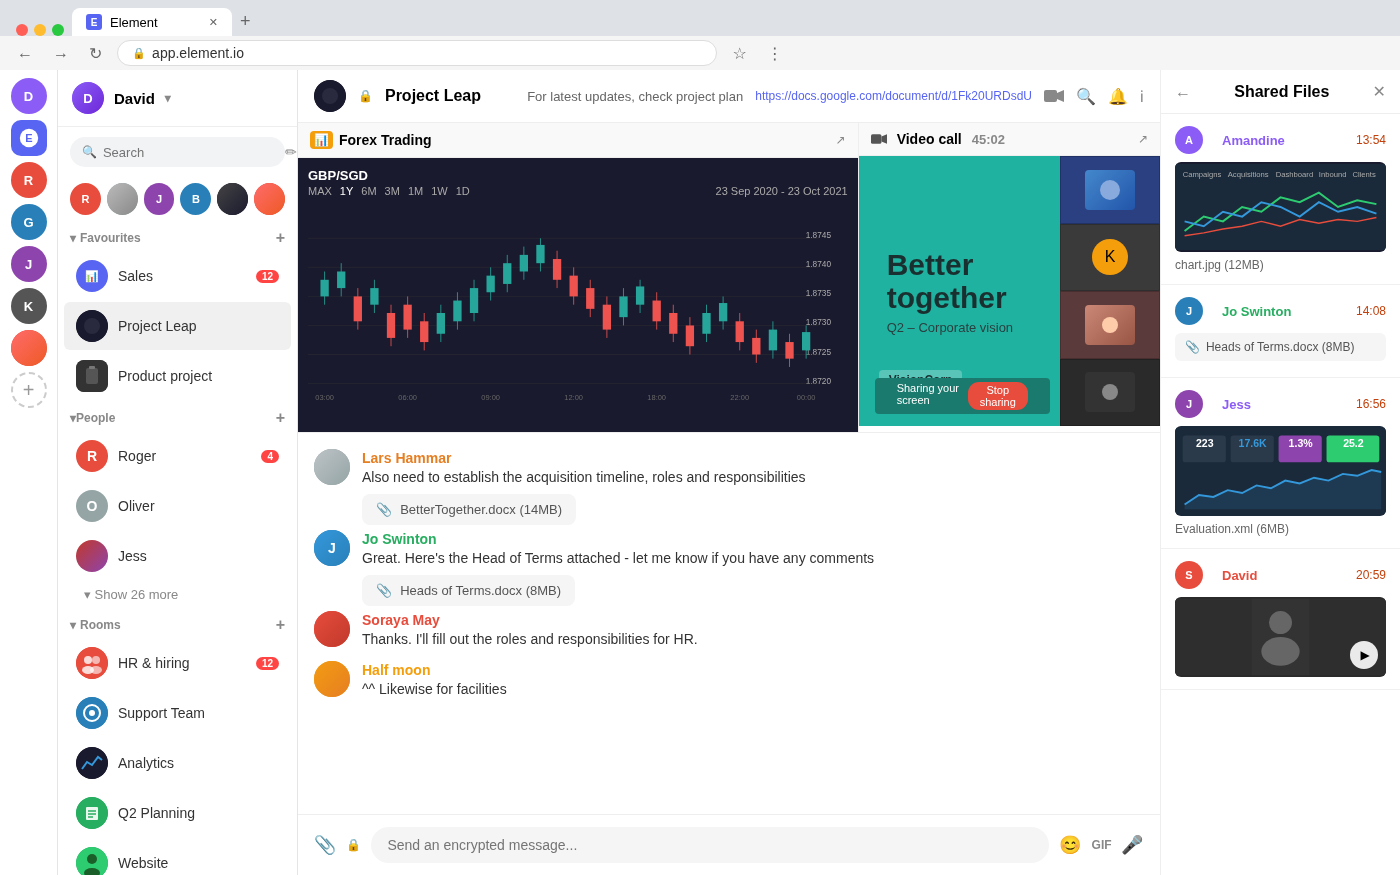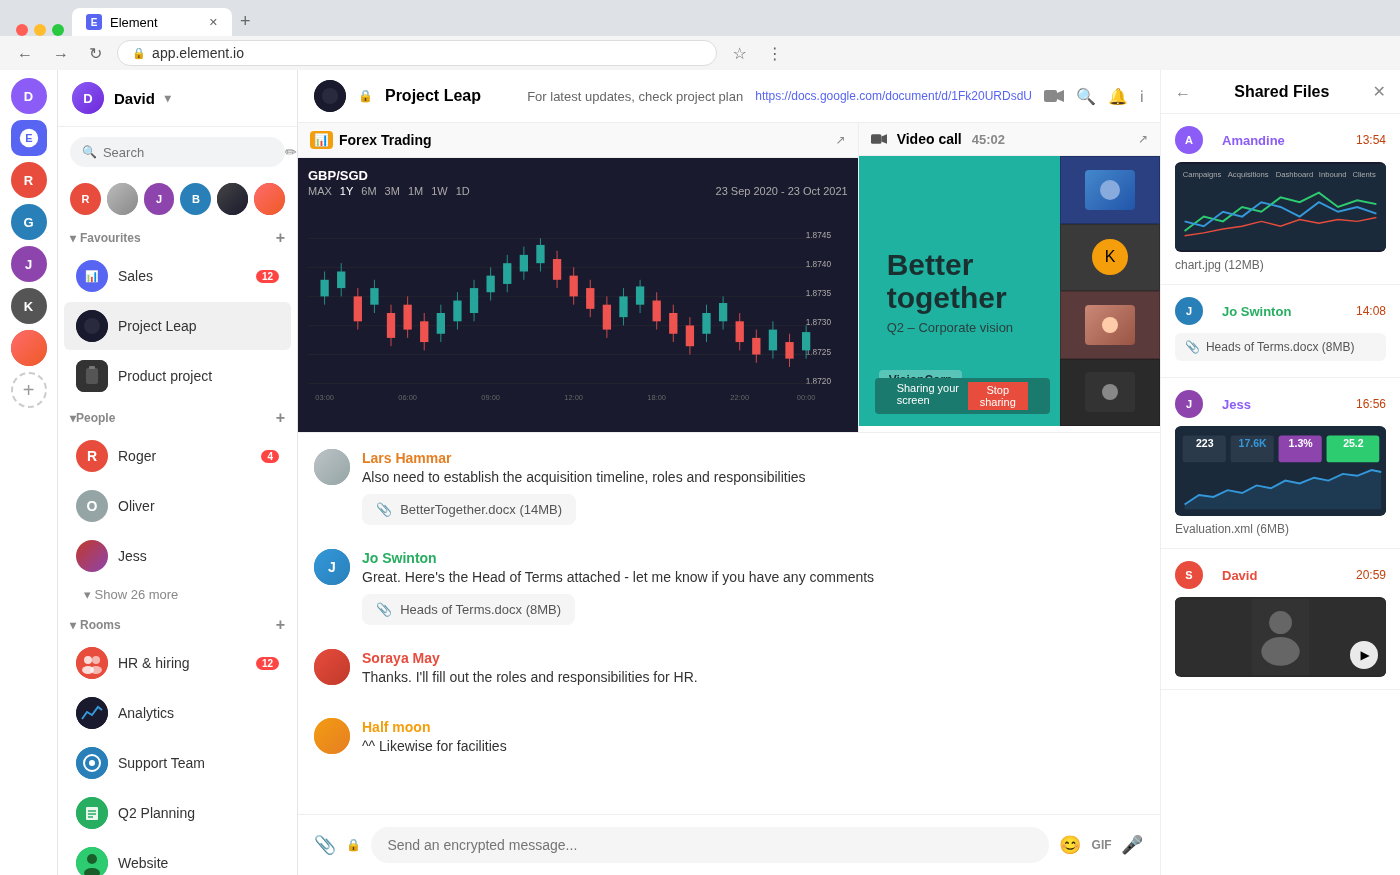--- a/index.html
+++ b/index.html
@@ -74,21 +74,21 @@
 
     
     .forex-chart { background: #1a1a2e; padding: 10px; height: 280px; }
     .chart-symbol { color: #fff; font-size: 13px; font-weight: 600; margin-bottom: 2px; }
     .chart-controls { display: flex; gap: 8px; margin-bottom: 6px; }
     .chart-control { color: #aaa; font-size: 11px; cursor: pointer; }
     .chart-control.active { color: #fff; }
     .chart-date { color: #aaa; font-size: 11px; margin-left: auto; }
 
     
-    .messages-area { flex: 1; overflow-y: auto; padding: 16px; display: flex; flex-direction: column; gap: 24px; }
+    .messages-area { flex: 1; overflow-y: auto; padding: 16px; display: flex; flex-direction: column; gap: 5px; }
     .message { display: flex; gap: 12px; }
     .message-avatar { width: 36px; height: 36px; border-radius: 50%; flex-shrink: 0; display: flex; align-items: center; justify-content: center; font-size: 14px; font-weight: 600; color: white; }
     .message-content { flex: 1; }
     .message-author { font-weight: 600; font-size: 14px; margin-bottom: 3px; }
     .message-text { font-size: 14px; color: #333; line-height: 1.5; margin-bottom: 6px; }
     .attachment { display: flex; align-items: center; gap: 8px; background: #f5f5f5; border-radius: 8px; padding: 8px 14px; font-size: 13px; color: #555; width: fit-content; cursor: pointer; }
 
     
     .message-input-area { padding: 12px 16px; border-top: 1px solid #eee; display: flex; align-items: center; gap: 10px; flex-shrink: 0; }
     .message-input { flex: 1; background: #f5f5f5; border: none; border-radius: 20px; padding: 10px 16px; font-size: 14px; color: #999; outline: none; }
@@ -281,38 +281,38 @@
             <circle cx="20" cy="13" r="4" fill="white" opacity="0.6"></circle>
             <ellipse cx="12" cy="23" rx="6" ry="4" fill="white" opacity="0.8"></ellipse>
             <ellipse cx="20" cy="23" rx="6" ry="4" fill="white" opacity="0.6"></ellipse>
           </svg>
       </div>
       <span class="sidebar-item-label">HR &amp; hiring</span>
       <span class="badge">12</span>
     </div>
 
     <div class="sidebar-item">
-      <div class="sidebar-item-icon" style="background:#1a1a2e;border-radius:50%;display:flex;align-items:center;justify-content:center;">
-        <svg width="32" height="32" viewBox="0 0 32 32">
-            <circle cx="16" cy="16" r="16" fill="#1a1a2e"></circle>
-            <polyline points="6,22 11,15 16,18 22,10 26,13" stroke="#3498db" stroke-width="2" fill="none"></polyline>
-          </svg>
-      </div>
-      <span class="sidebar-item-label">Analytics</span>
-    </div>
-
-    <div class="sidebar-item">
       <div class="sidebar-item-icon" style="background:#2980b9;border-radius:50%;display:flex;align-items:center;justify-content:center;">
         <svg width="32" height="32" viewBox="0 0 32 32">
             <circle cx="16" cy="16" r="16" fill="#2980b9"></circle>
             <circle cx="16" cy="16" r="8" fill="none" stroke="white" stroke-width="2"></circle>
             <circle cx="16" cy="16" r="3" fill="white"></circle>
           </svg>
       </div>
       <span class="sidebar-item-label">Support Team</span>
+    </div>
+
+    <div class="sidebar-item">
+      <div class="sidebar-item-icon" style="background:#1a1a2e;border-radius:50%;display:flex;align-items:center;justify-content:center;">
+        <svg width="32" height="32" viewBox="0 0 32 32">
+            <circle cx="16" cy="16" r="16" fill="#1a1a2e"></circle>
+            <polyline points="6,22 11,15 16,18 22,10 26,13" stroke="#3498db" stroke-width="2" fill="none"></polyline>
+          </svg>
+      </div>
+      <span class="sidebar-item-label">Analytics</span>
     </div>
 
     <div class="sidebar-item">
       <div class="sidebar-item-icon" style="background:#27ae60;border-radius:50%;display:flex;align-items:center;justify-content:center;">
         <svg width="32" height="32" viewBox="0 0 32 32">
             <circle cx="16" cy="16" r="16" fill="#27ae60"></circle>
             <rect x="10" y="10" width="12" height="13" rx="1" fill="white" opacity="0.9"></rect>
             <line x1="12" y1="14" x2="20" y2="14" stroke="#27ae60" stroke-width="1.5"></line>
             <line x1="12" y1="17" x2="20" y2="17" stroke="#27ae60" stroke-width="1.5"></line>
             <line x1="12" y1="20" x2="17" y2="20" stroke="#27ae60" stroke-width="1.5"></line>
@@ -506,21 +506,21 @@
               <div style="width:50px;height:40px;background:#333;border-radius:4px;display:flex;align-items:center;justify-content:center;">
                 <div style="width:16px;height:16px;border-radius:50%;background:#888;"></div>
               </div>
             </div>
           </div>
 
           <div style="position:absolute;bottom:36px;left:20px;background:rgba(255,255,255,0.25);border-radius:4px;padding:3px 10px;font-size:12px;color:#1a3030;font-weight:600;">VisionCorp</div>
 
           <div style="position:absolute;bottom:12px;left:16px;right:110px;background:#1a7a6e;border-radius:4px;padding:4px 22px;font-size:11px;color:white;display:flex;align-items:flex-start;justify-content:space-between;">
             <span>Sharing your screen</span>
-            <button style="background:#e74c3c;color:white;border:none;border-radius:1px;padding:2px 8px;font-size:11px;cursor:pointer;">Stop sharing</button>
+            <button style="background:#e74c3c;color:white;border:none;border-radius:11px;padding:2px 8px;font-size:11px;cursor:pointer;">Stop sharing</button>
           </div>
         </div>
       </div>
     </div>
 
     <div class="messages-area">
 
       <div class="message">
         <div class="message-avatar" style="background:#95a5a6;">
           <div style="width:36px;height:36px;border-radius:50%;background:linear-gradient(135deg,#bdc3c7,#95a5a6);"></div>

